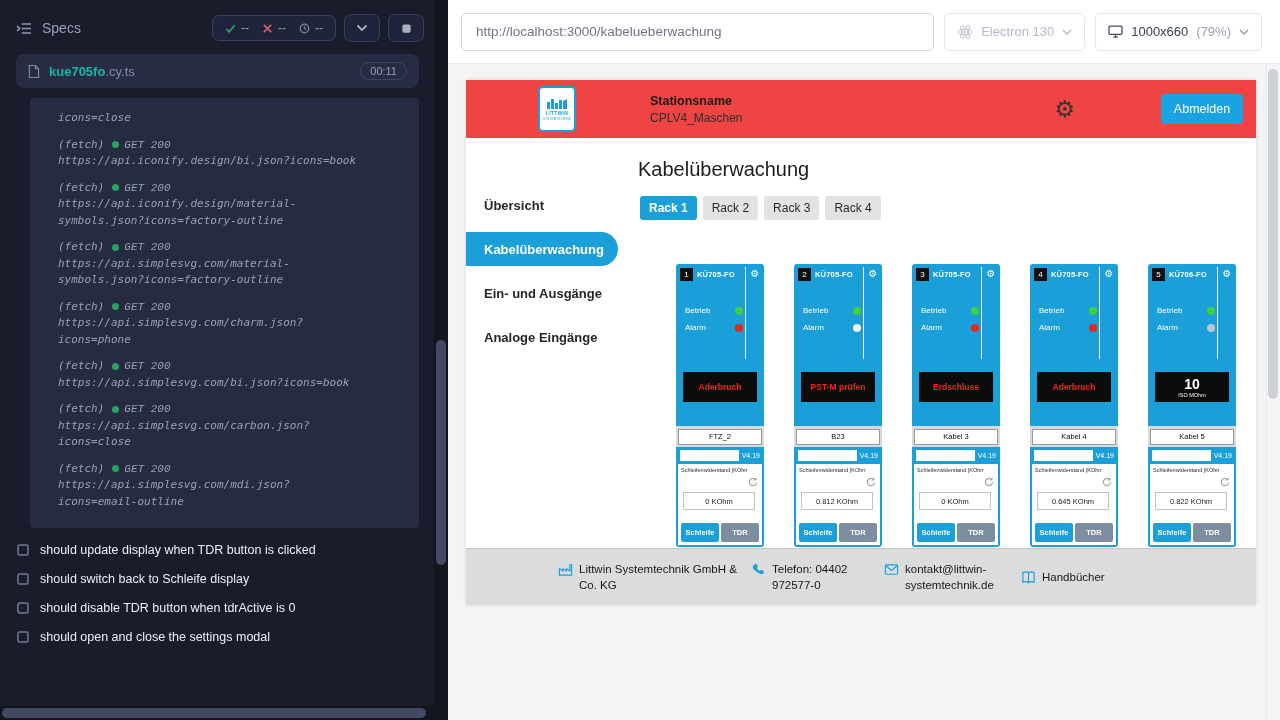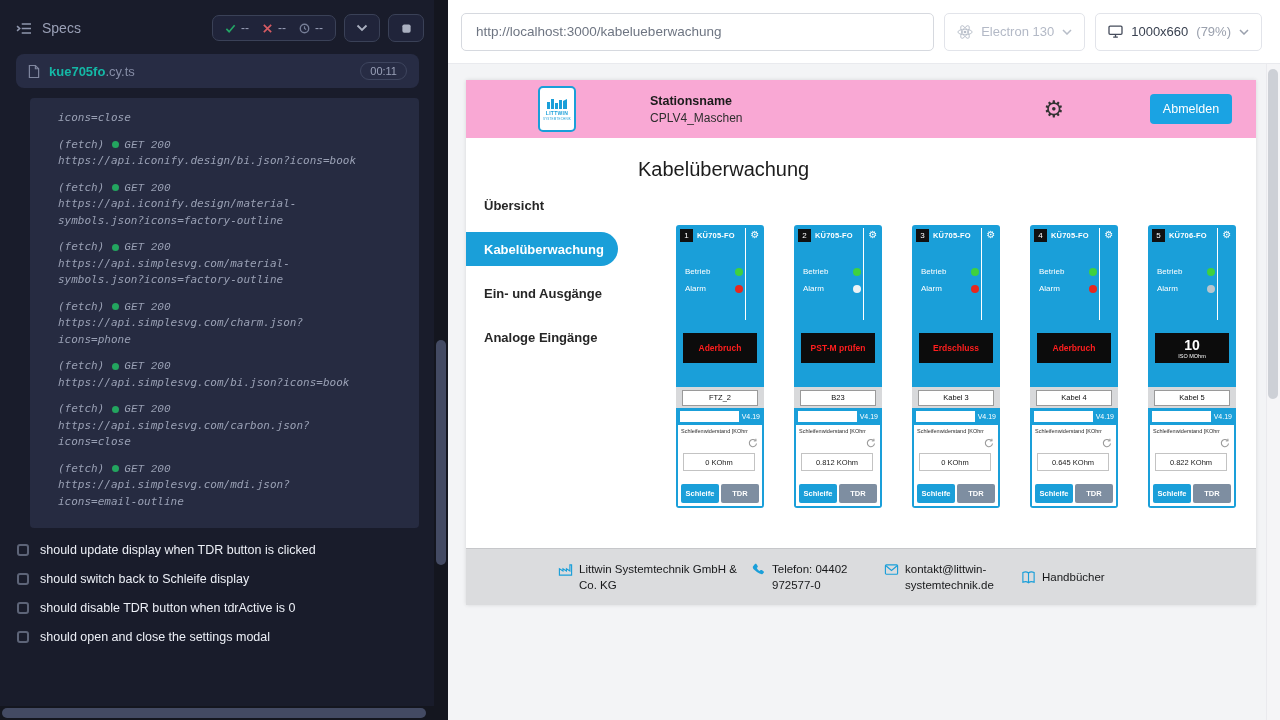--- a/index.html
+++ b/index.html
@@ -48,21 +48,21 @@
   .ctrl.viewport { color:#394150; font-size:13px; }
   .dim-zoom { color:#9aa0ad; }
 
   .stage { position:relative; flex:1; background:#f3f4f6; }
   .aut { position:absolute; left:18px; top:16px; width:790px; height:525px; background:#ffffff; display:flex; flex-direction:column; box-shadow:0 0 4px rgba(0,0,0,0.12); }
 
   .page-vscroll { position:absolute; top:64px; right:0; bottom:0; width:14px; background:#f5f5f7; border-left:1px solid #eaeaee; }
   .page-vthumb { position:absolute; top:5px; right:2px; width:10px; height:330px; background:#cdd0d6; border-radius:5px; }
 
   
-  .app-header { flex:0 0 58px; background:#f9a8d4; display:flex; align-items:center; padding:0 24px 0 0; }
+  .app-header { flex:0 0 58px; background:#ef4444; display:flex; align-items:center; padding:0 13px 0 0; }
   .logo { margin-left:72px; width:38px; height:46px; border:2px solid #1a9fd9; border-radius:5px; background:#fff; display:flex; flex-direction:column; align-items:center; justify-content:center; gap:1px; }
   .logo-text { font-size:5px; font-weight:bold; color:#1a9fd9; letter-spacing:0.3px; }
   .logo-sub { font-size:3px; color:#1a9fd9; letter-spacing:0.2px; }
   .station { margin-left:74px; }
   .station-label { font-size:12.5px; font-weight:bold; color:#1b1b1b; }
   .station-value { font-size:12px; color:#2e2e2e; margin-top:3px; }
   .app-gear { margin-left:auto; font-size:23px; color:#333; cursor:pointer; }
   .logout-btn { margin-left:86px; width:82px; height:30px; background:#1aa3e3; color:#fff; border:none; border-radius:4px; font-size:12.5px; font-family:"Liberation Sans",sans-serif; cursor:pointer; }
 
   .app-body { flex:1; display:flex; min-height:0; overflow:hidden; }
@@ -86,21 +86,21 @@
   .led-row.betrieb { top:42px; }
   .led-row.alarm { top:59px; }
   .led-label { font-size:8px; }
   .led { width:8px; height:8px; border-radius:50%; background:#e8eef2; }
   .status-box { position:absolute; top:108px; left:7px; right:7px; height:30px; background:#0c0c0c; display:flex; align-items:center; justify-content:center; }
   .status-text { color:#ff1e1e; font-size:8.5px; font-weight:bold; text-align:center; }
   .status-box.iso { flex-direction:column; gap:1px; }
   .iso-value { font-size:14px; font-weight:bold; color:#fff; line-height:1; }
   .iso-unit { font-size:5.5px; color:#fff; }
   .name-band { position:absolute; top:162px; left:0; right:0; height:21px; background:#d8d9db; display:flex; align-items:center; justify-content:center; }
-  .name-box { width:76px; height:16px; background:#fff; border:1px solid #9a9a9a; display:flex; align-items:center; justify-content:center; font-size:7.5px; color:#0d0d0d; cursor:text; }
+  .name-box { width:84px; height:16px; background:#fff; border:1px solid #9a9a9a; display:flex; align-items:center; justify-content:center; font-size:7.5px; color:#0d0d0d; cursor:text; }
   .version-row { position:absolute; top:185px; left:2px; right:2px; height:13px; display:flex; align-items:center; gap:3px; }
   .version-fill { flex:1; height:11px; background:#ffffff; margin-left:2px; }
   .version-label { font-size:7px; color:#ffffff; padding-right:2px; }
   .meas { position:absolute; top:200px; left:2px; right:2px; bottom:2px; background:#ffffff; }
   .meas-label { margin:3px 14px 0 3px; font-size:5.5px; color:#2b2b2b; white-space:nowrap; overflow:hidden; }
   .refresh { position:absolute; top:13px; right:4px; cursor:pointer; }
   .meas-value { position:absolute; top:28px; left:5px; right:7px; height:18px; border:1px solid #c3c3c3; display:flex; align-items:center; justify-content:center; font-size:7.5px; color:#1a1a1a; }
   .meas-btns { position:absolute; left:3px; right:3px; bottom:3px; height:19px; display:flex; gap:2px; }
   .btn-schleife, .btn-tdr { flex:1; display:flex; align-items:center; justify-content:center; font-size:7.5px; font-weight:bold; color:#fff; border-radius:2px; cursor:pointer; }
   .btn-schleife { background:#1a9fd9; }
@@ -332,20 +332,26 @@
       <div class="app-body">
         <nav class="sidenav">
           <div class="nav-item">Übersicht</div>
           <div class="nav-item active">Kabelüberwachung</div>
           <div class="nav-item">Ein- und Ausgänge</div>
           <div class="nav-item">Analoge Eingänge</div>
         </nav>
 
         <main class="main">
           <h1 class="main-title">Kabelüberwachung</h1>
+          <div class="tabs">
+            <div class="tab active">Rack 1</div>
+            <div class="tab">Rack 2</div>
+            <div class="tab">Rack 3</div>
+            <div class="tab">Rack 4</div>
+          </div>
 
           <div class="cards">
 
             <div class="card">
               <div class="card-num">1</div>
               <div class="card-title">KÜ705-FO</div>
               <div class="card-strip">
                   <span class="card-gear uni-icon">⚙</span>
                 </div>
               <div class="led-row betrieb">

